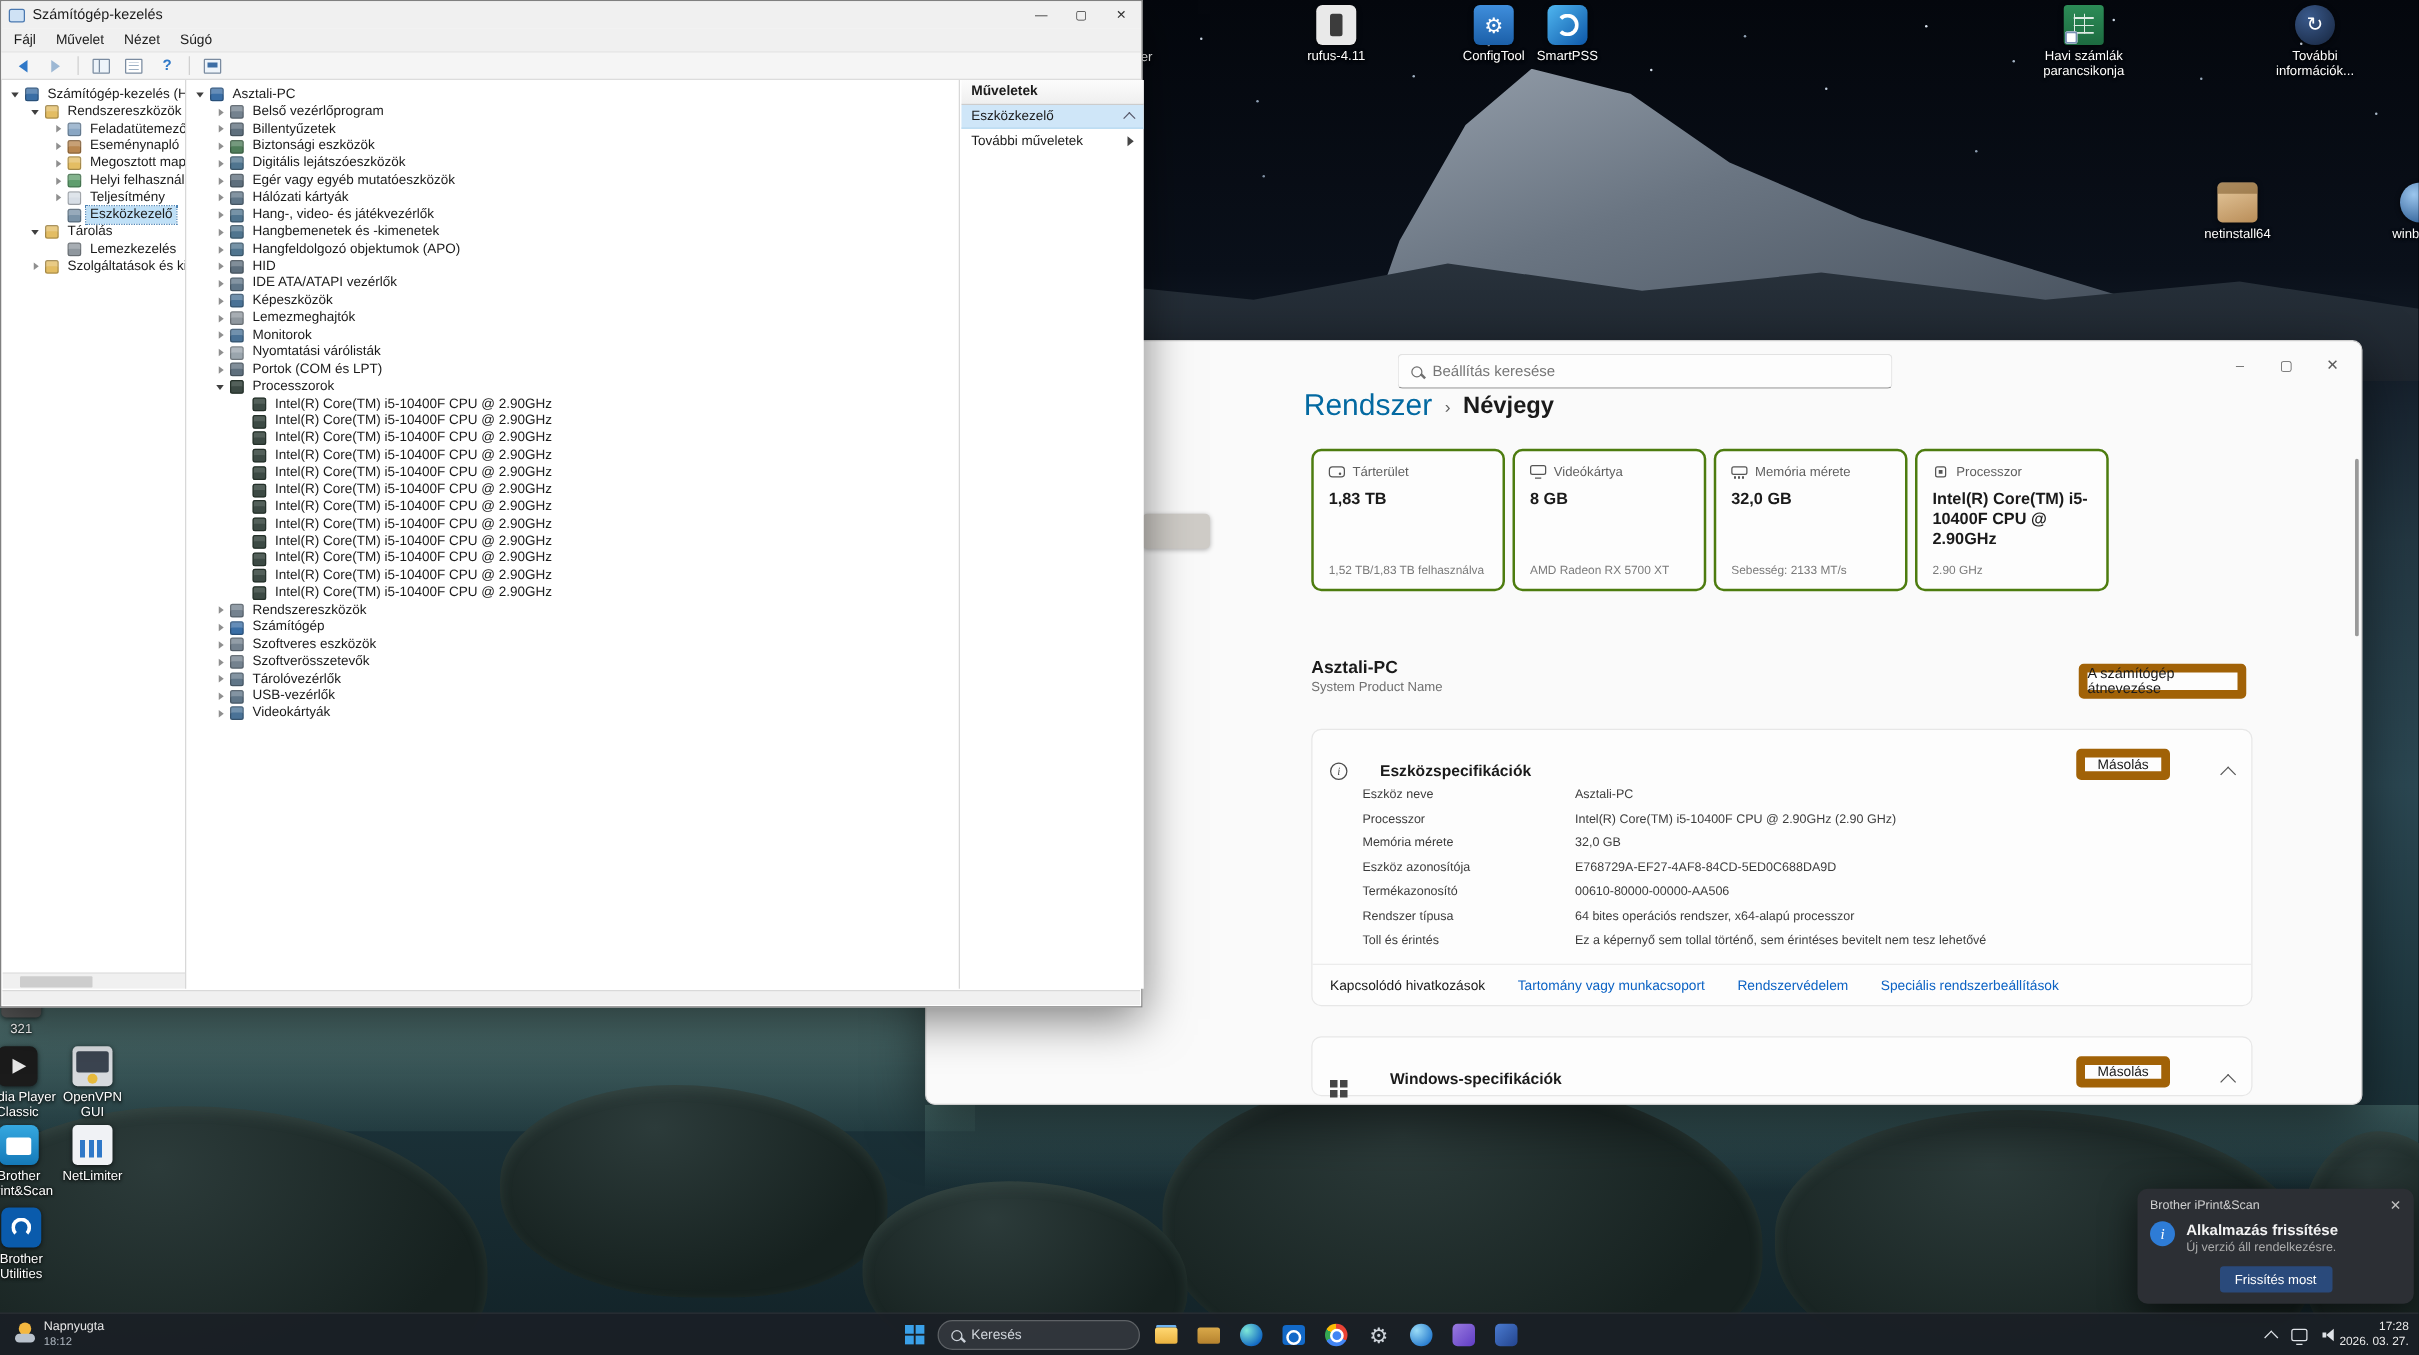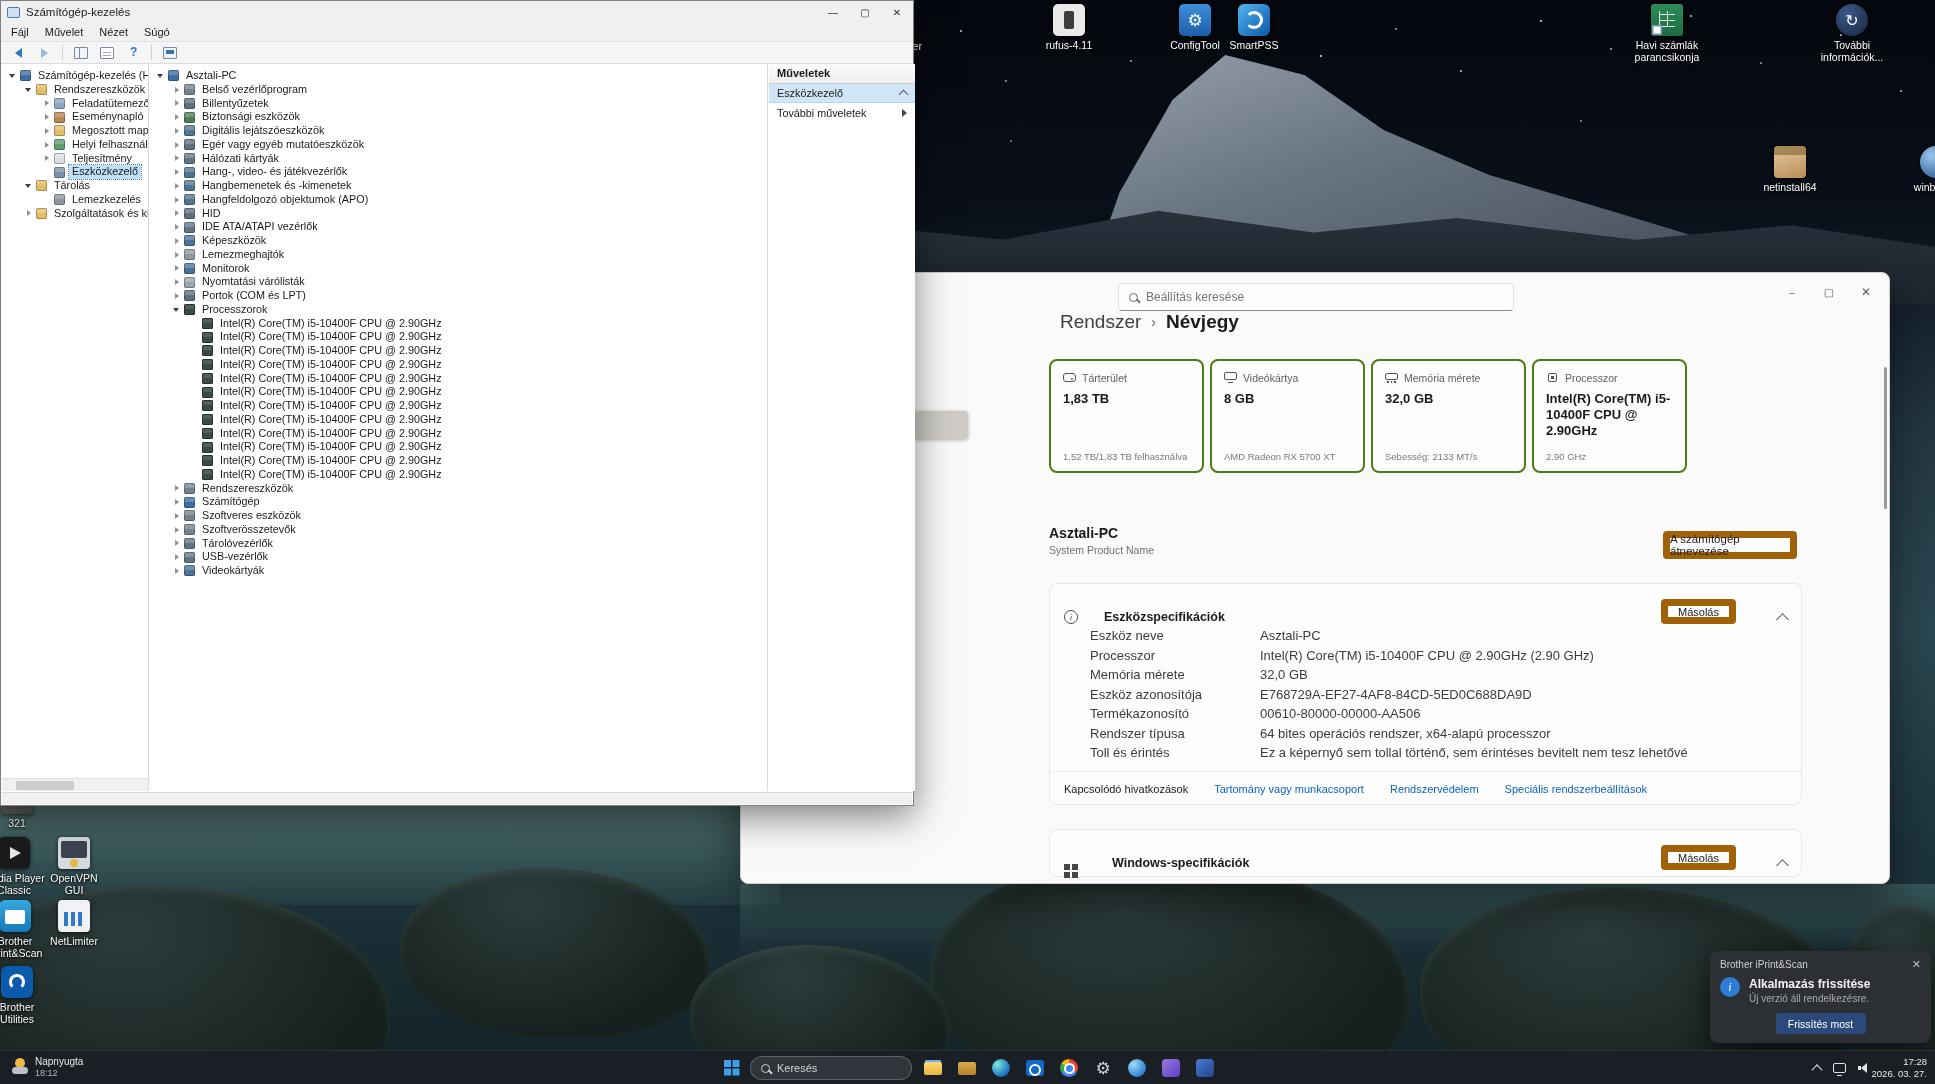--- a/index.html
+++ b/index.html
@@ -86,21 +86,21 @@
     border-bottom:1px solid #8a8a8a;border-radius:4px;display:flex;align-items:center;gap:8px;padding:0 10px;cursor:text;}
   .sw-search .ph{font-size:12px;color:#767676;}
   .mag{width:9px;height:9px;border:1.5px solid #6f6f6f;border-radius:50%;position:relative;flex:none;}
   .mag::after{content:"";position:absolute;width:5px;height:1.5px;background:#6f6f6f;transform:rotate(45deg);right:-4px;bottom:-1px;}
   .sw-controls{position:absolute;top:12px;right:16px;display:flex;gap:23px;color:#5a5a5a;font-size:12px;}
   .sw-controls span{cursor:pointer;width:14px;text-align:center;}
   .wmin::before{content:"─";font-size:9px;}
   .wmax::before{content:"▢";font-size:11px;}
   .wclose::before{content:"✕";}
   .sw-crumb{position:absolute;left:302px;top:38px;display:flex;align-items:center;gap:10px;}
-  .sw-crumb .parent{font-size:19px;color:#404040;cursor:pointer;margin-left:17px;}
+  .sw-crumb .parent{font-size:24px;color:#0369a1;cursor:pointer;}
   .sw-crumb .sep{font-size:14px;color:#5f5f5f;}
   .sw-crumb .current{font-size:19px;font-weight:600;}
   .sw-cards{position:absolute;left:308px;top:86px;display:flex;gap:6px;}
   .scard{width:155px;height:114px;background:#fdfdfd;border:2px solid #4d7c0f;border-radius:8px;position:relative;padding:10px 12px;cursor:default;}
   .scard .crow{display:flex;align-items:center;gap:6px;}
   .scard .ctitle{font-size:10.5px;color:#5f5f5f;}
   .scard .val{margin-top:7px;font-size:13px;font-weight:700;line-height:1.22;color:#1a1a1a;}
   .scard .sub{position:absolute;left:12px;right:8px;bottom:9px;font-size:9.5px;color:#7a7a7a;white-space:nowrap;overflow:hidden;}
   .ci{width:13px;height:13px;position:relative;flex:none;}
   .ci-storage::before{content:"";position:absolute;inset:2px 0;border:1.3px solid #555;border-radius:3px;}
@@ -122,21 +122,21 @@
   #wincard{top:556px;height:48px;}
   .sec-head{height:40px;display:flex;align-items:flex-end;padding:0 14px;gap:26px;}
   .sec-title{font-size:12.5px;font-weight:600;flex:1;}
   .btn-copy{min-width:62px;height:25px;font-size:11px;padding:0 10px;}
   .sec-chev{width:9px;height:9px;border-right:1.4px solid #555;border-top:1.4px solid #555;transform:rotate(-45deg);margin:4px 0 0 16px;cursor:pointer;}
   .info-ic{width:14px;height:14px;border:1.3px solid #4a4a4a;border-radius:50%;position:relative;flex:none;}
   .info-ic::after{content:"i";position:absolute;left:0;right:0;top:0;bottom:0;display:flex;align-items:center;justify-content:center;
     font-size:9px;color:#4a4a4a;font-family:"Liberation Serif",serif;font-style:italic;}
   .win-ic{width:6px;height:6px;background:#454545;box-shadow:8px 0 #454545,0 8px #454545,8px 8px #454545;margin:-6px 16px 0 0;flex:none;}
   .spec-rows{padding:2px 14px 8px 40px;}
-  .sprow{display:flex;height:19.5px;align-items:center;font-size:13px;color:#3c3c3c;}
+  .sprow{display:flex;height:19.5px;align-items:center;font-size:10px;color:#3c3c3c;}
   .sprow .rt{width:170px;flex:none;}
   .sprow .rd{flex:1;white-space:nowrap;overflow:hidden;}
   .sec-foot{border-top:1px solid #ececec;height:36px;display:flex;align-items:center;padding:0 14px;font-size:11px;}
   .sec-foot .flabel{color:#1a1a1a;margin-right:26px;}
   .sec-foot .flink{color:#0b62c4;margin-right:26px;cursor:pointer;}
   .sw-scroll{position:absolute;left:1143px;top:94px;width:3px;height:142px;background:#9a9a9a;border-radius:2px;cursor:pointer;}
 
   
   #mmc{position:absolute;left:0;top:0;width:914px;height:806px;background:#fff;border:1px solid #808080;
     box-shadow:0 10px 36px rgba(0,0,0,.5);z-index:5;color:#1b1b1b;}

